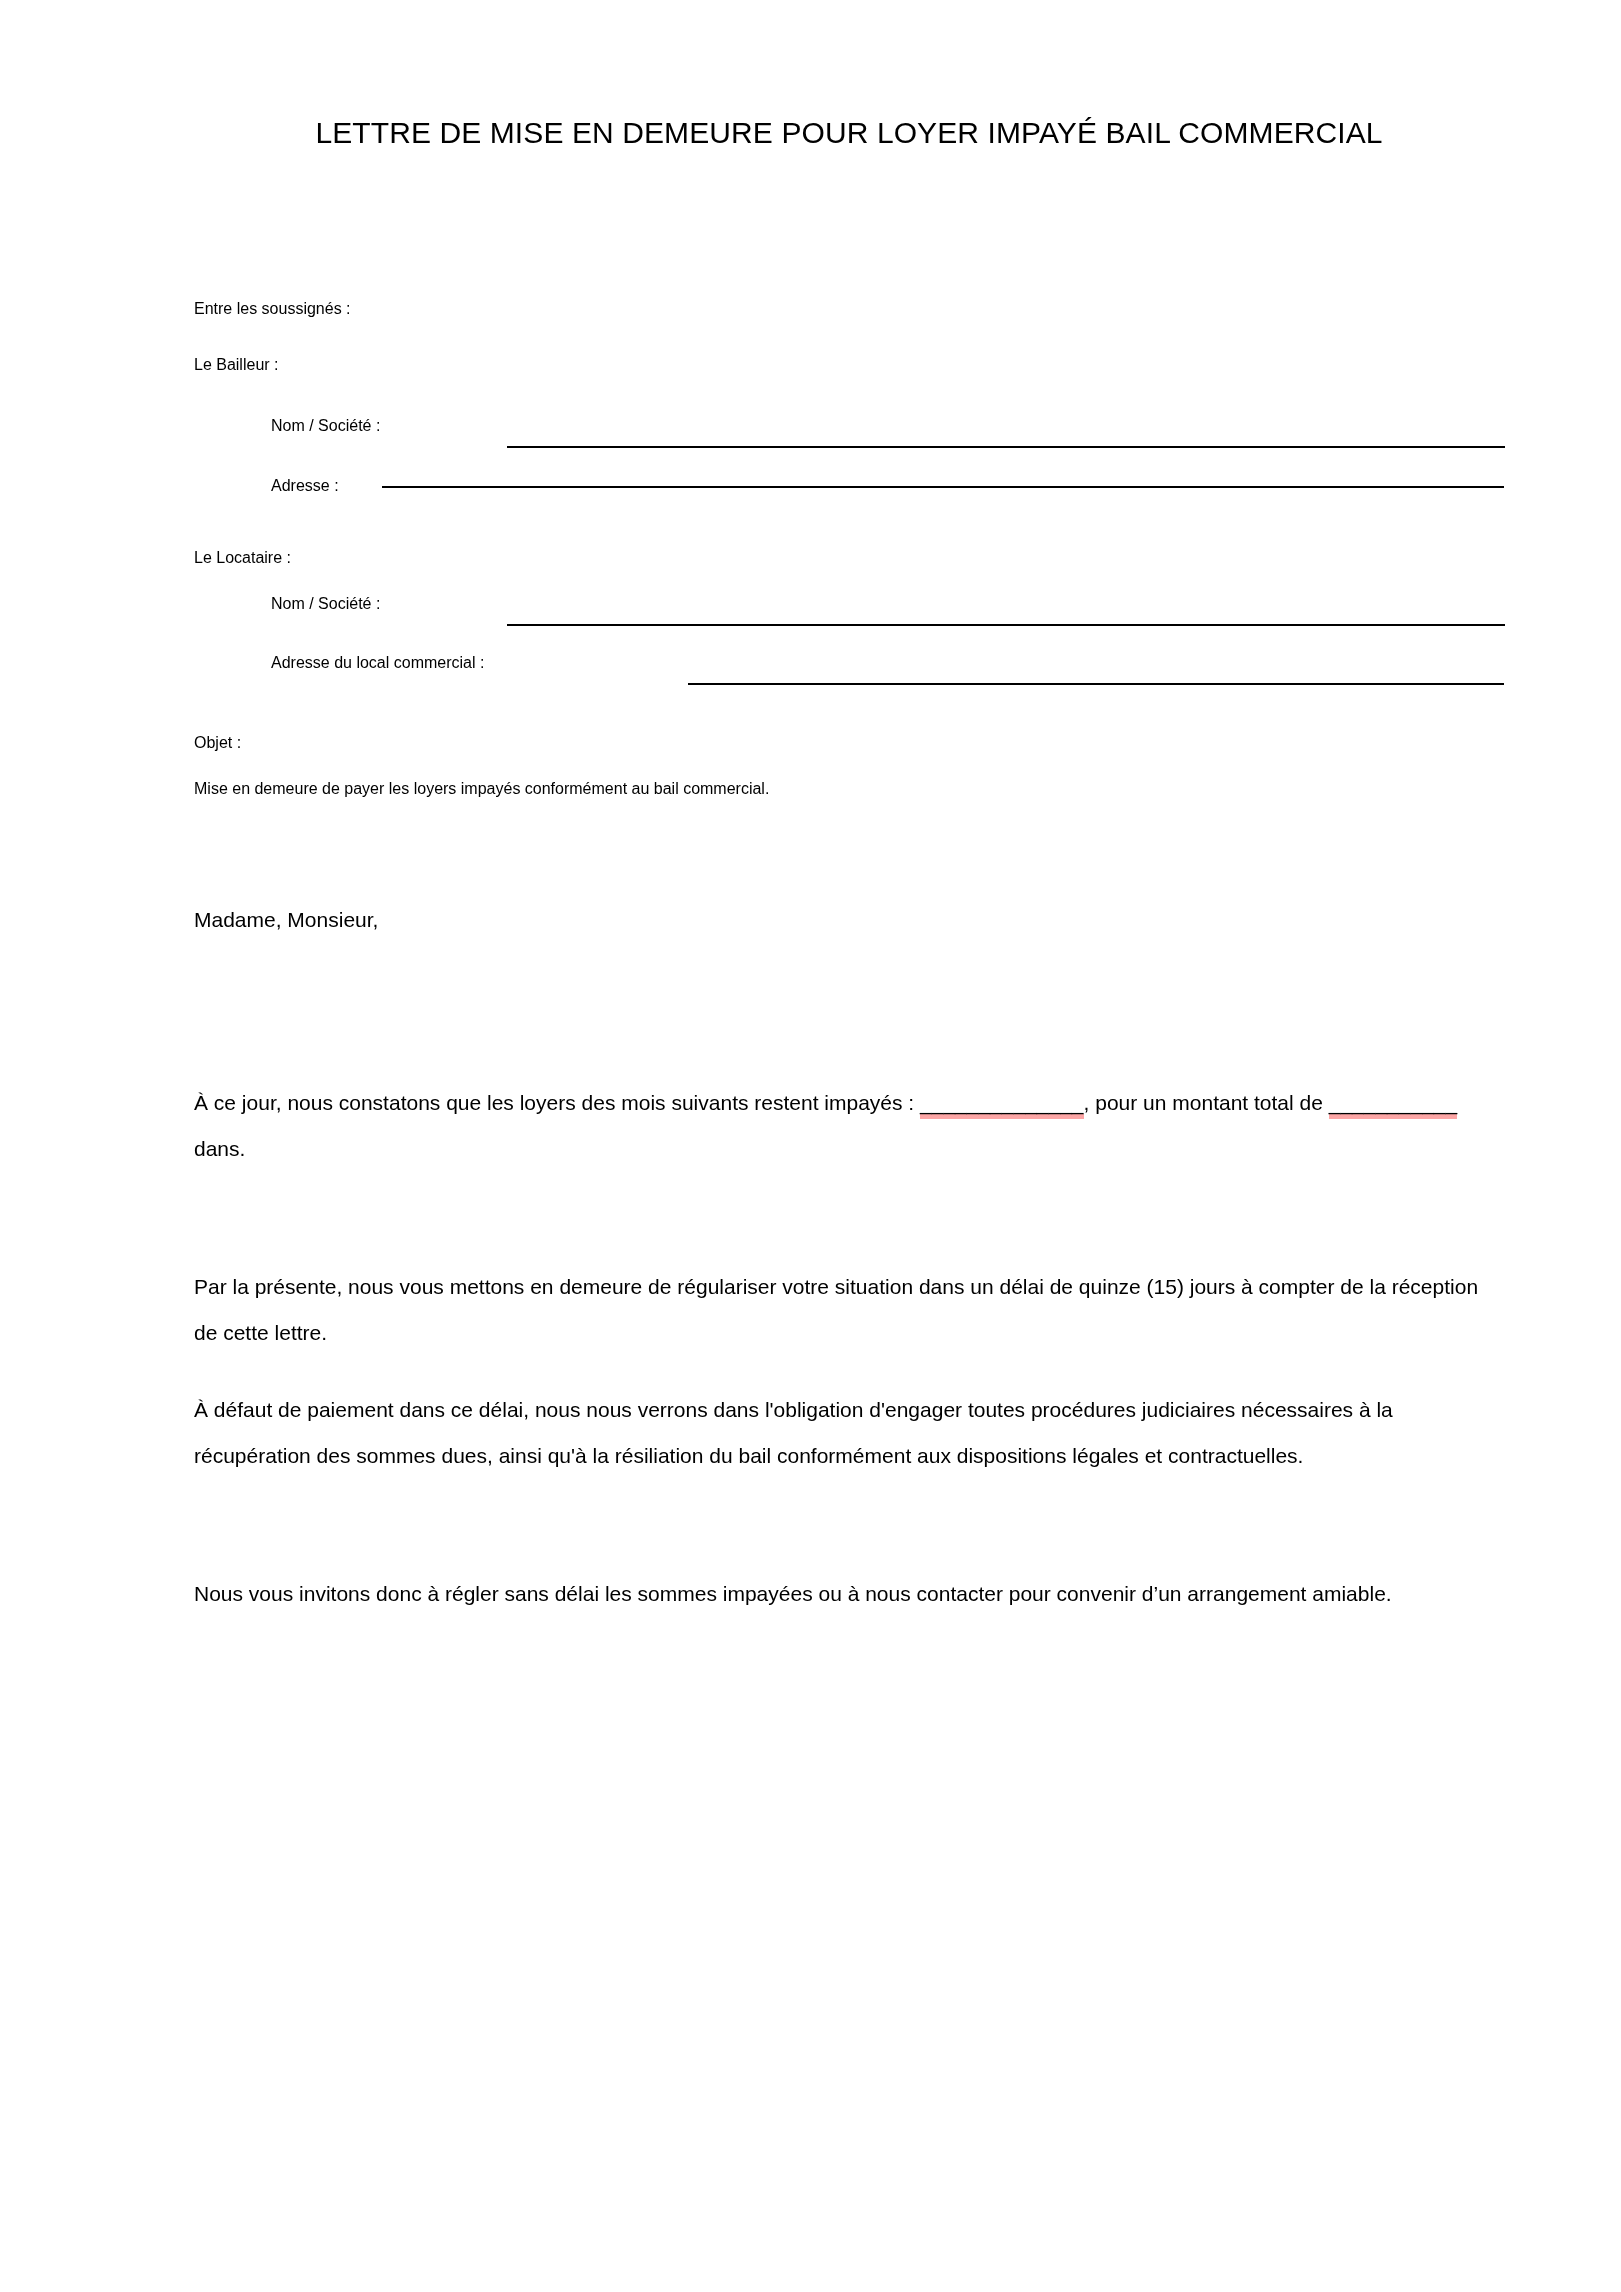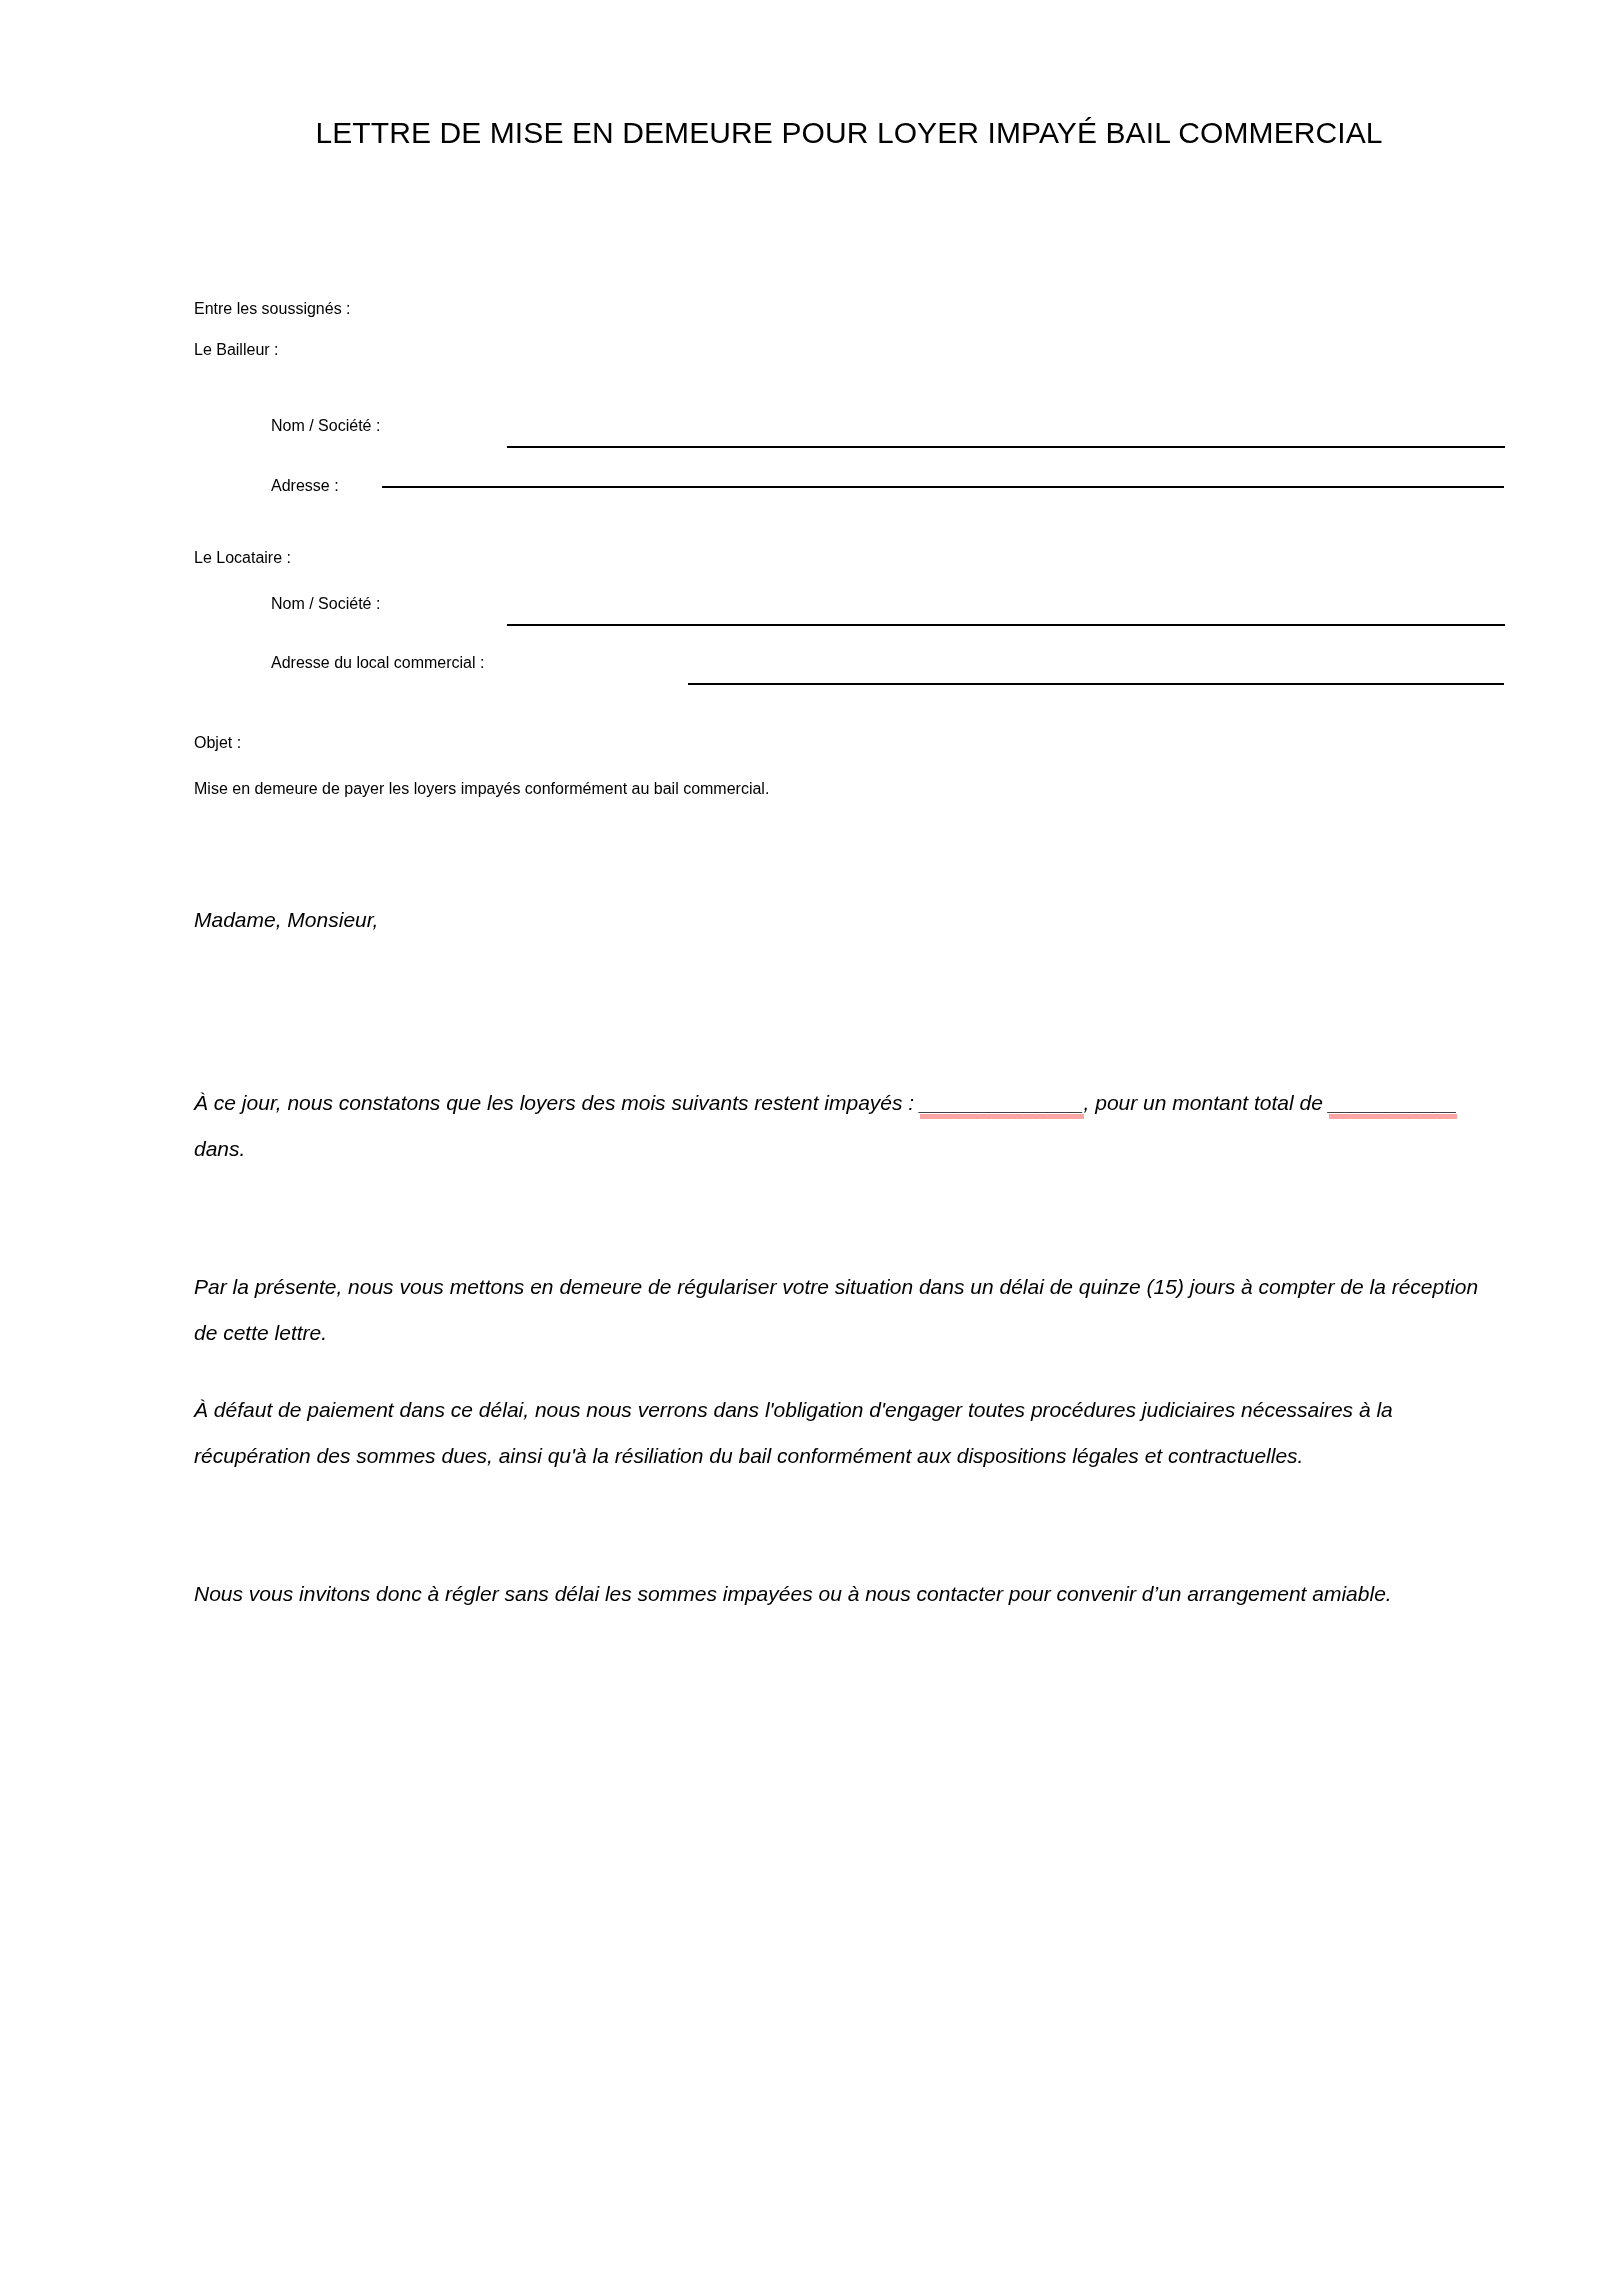--- a/index.html
+++ b/index.html
@@ -40,21 +40,20 @@
   }
 
   .para {
     position: absolute;
     left: 150px;
     width: 1313px;
     font-size: 21px;
     line-height: 46px;
     font-weight: 400;
     text-align: left;
-    font-style: italic;
   }
 
   .label-line {
     position: absolute;
     font-size: 16px;
     line-height: 29px;
     white-space: nowrap;
   }
 
   .indent {
@@ -75,21 +74,21 @@
 </style>
 </head>
 <body>
 
 <div class="page">
 
   <div class="doc-title">LETTRE DE MISE EN DEMEURE POUR LOYER IMPAYÉ BAIL COMMERCIAL</div>
 
   <div class="label-line" style="left:150px; top:294px;">Entre les soussignés :</div>
 
-  <div class="label-line" style="left:150px; top:335px;">Le Bailleur :</div>
+  <div class="label-line" style="left:150px; top:350px;">Le Bailleur :</div>
 
   <div class="label-line indent" style="top:411px;">Nom / Société :</div>
   <div class="rule" style="left:463px; top:446px; width:998px;"></div>
 
   <div class="label-line indent" style="top:471px;">Adresse :</div>
   <div class="rule" style="left:338px; top:486px; width:1122px;"></div>
 
   <div class="label-line" style="left:150px; top:543px;">Le Locataire :</div>
 
   <div class="label-line indent" style="top:589px;">Nom / Société :</div>

